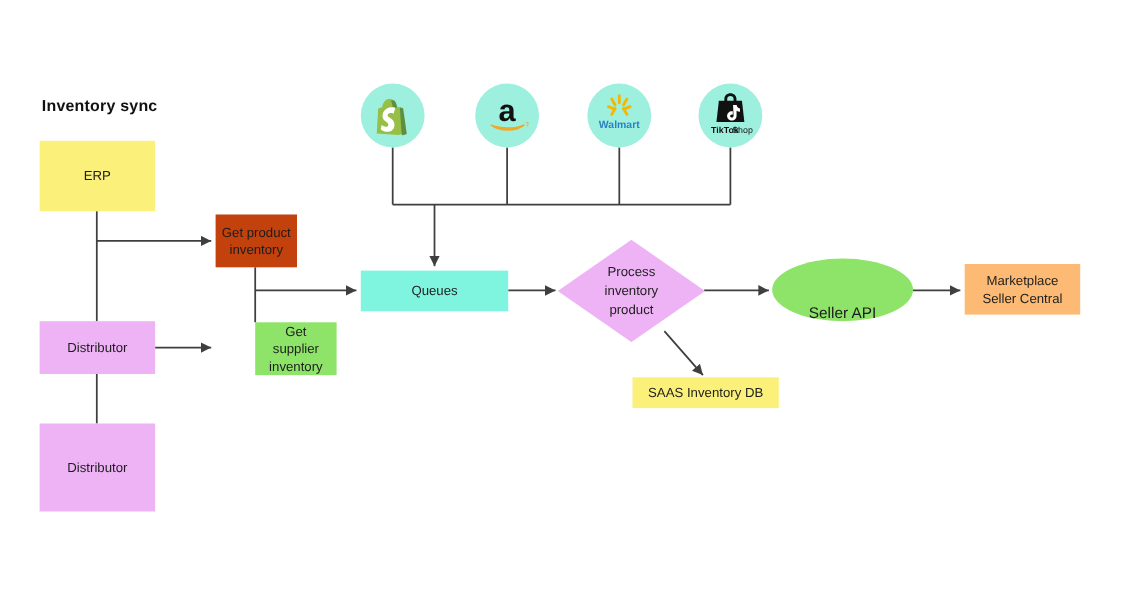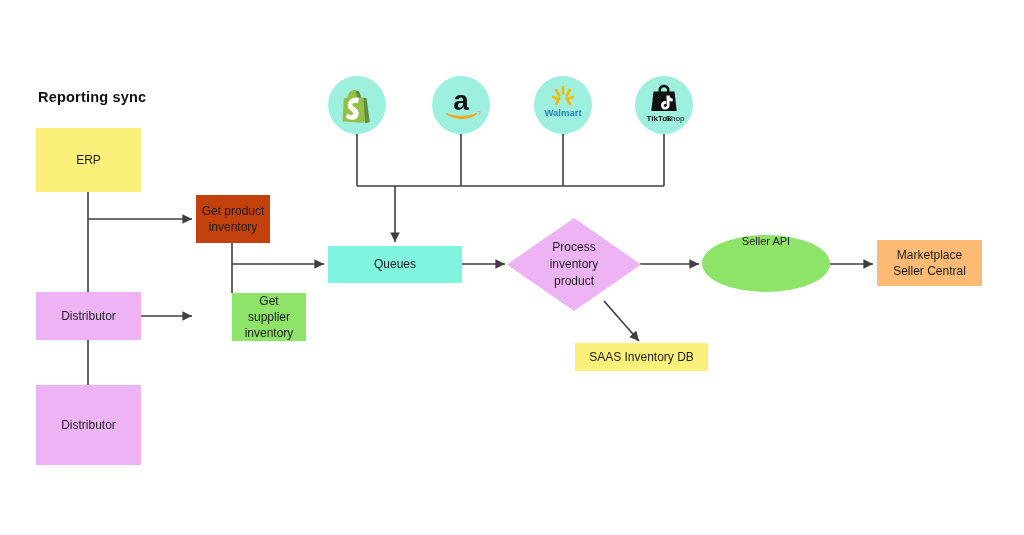--- a/index.html
+++ b/index.html
@@ -9,30 +9,30 @@
   .node{position:absolute;display:flex;align-items:center;justify-content:center;text-align:center;
         color:#1d1d1d;font-size:12px;line-height:1.35;box-sizing:border-box;padding:2px 5px;}
   .title{position:absolute;font-weight:bold;font-size:14.5px;color:#111;letter-spacing:.2px;}
   .icon-node{position:absolute;width:58px;height:58px;border-radius:50%;
         display:flex;align-items:center;justify-content:center;overflow:hidden;}
   .diamond-wrap{position:absolute;}
   .diamond-wrap svg{position:absolute;left:0;top:0;}
   .diamond-label{position:absolute;left:0;top:0;width:100%;height:100%;
         display:flex;flex-direction:column;align-items:center;justify-content:center;
         font-size:12px;line-height:1.4;color:#1d1d1d;}
-  .ellipse{position:absolute;border-radius:50%;display:flex;align-items:flex-start;justify-content:center;
-        font-size:11px;color:#1d1d1d;}
+  .ellipse{position:absolute;border-radius:50%;display:flex;align-items:flex-end;justify-content:center;
+        font-size:14px;color:#1d1d1d;}
   .lbl-line{display:block;}
 </style>
 </head>
 <body>
 
 <div id="canvas">
 
-  <div class="title" style="left:38px;top:89px;">Reporting sync</div>
+  <div class="title" style="left:38px;top:89px;">Inventory sync</div>
 
   <svg id="wires" viewBox="0 0 1024 535" xmlns="http://www.w3.org/2000/svg">
     <defs>
       <marker id="ah" markerWidth="7" markerHeight="7" refX="6" refY="3" orient="auto">
         <path d="M0,0 L6,3 L0,6 z" fill="#3f3f3f"></path>
       </marker>
     </defs>
     <g stroke="#3f3f3f" stroke-width="1.6" fill="none">
 
       <path d="M88,192 L88,292"></path>

